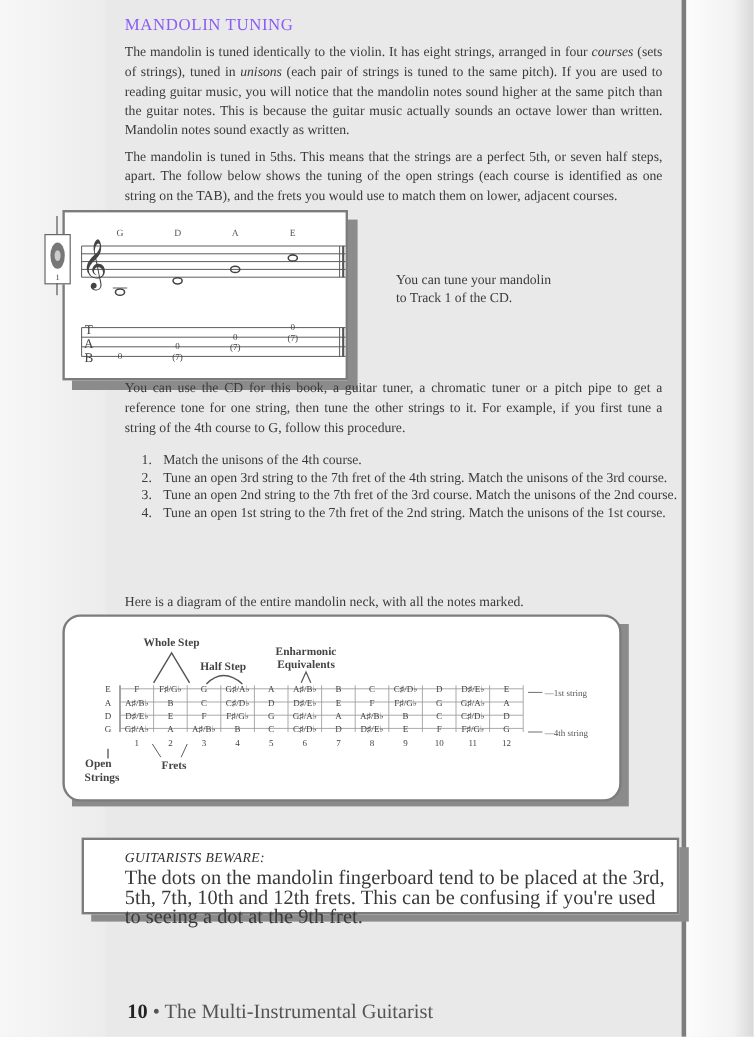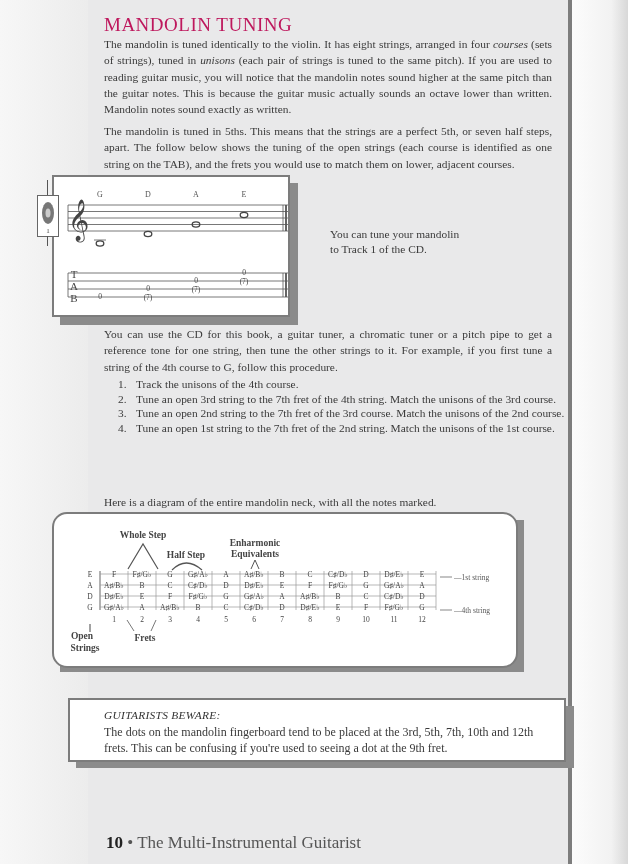--- a/index.html
+++ b/index.html
@@ -1,43 +1,43 @@
 <!DOCTYPE html>
 <html><head>
 <meta charset="utf-8">
 <style>
   html,body{margin:0;padding:0;}
   body{width:628px;height:864px;position:relative;overflow:hidden;background:#f4f4f4;font-family:"Liberation Serif","DejaVu Serif",serif;color:#3a3a3a;}
   .page{position:absolute;left:88px;top:0;width:482px;height:864px;background:#e9e9ea;}
   .leftfade{position:absolute;left:0;top:0;width:88px;height:864px;background:linear-gradient(90deg,#f7f7f7,#ececec);}
   .gutter{position:absolute;left:568px;top:0;width:4px;height:864px;background:#7d7d7d;}
   .rightpage{position:absolute;left:572px;top:0;width:56px;height:864px;background:linear-gradient(90deg,#fcfcfc,#f2f2f2 70%,#d8d8d8);}
-  .title{position:absolute;left:104px;top:14px;font-size:19px;letter-spacing:0.5px;color:#be185d;}
+  .title{position:absolute;left:104px;top:14px;font-size:14px;letter-spacing:0.5px;color:#8b5cf6;}
   .para{position:absolute;left:104px;width:448px;font-size:11.4px;line-height:16.3px;text-align:justify;color:#3a3a3a;}
   .para i{font-style:italic;margin-top:36px;}
   .p1{top:36px;}
   .p2{top:123px;}
-  .p3{top:326px;}
+  .p3{top:316px;}
   .p5{top:494px;}
   ol{position:absolute;left:104px;top:377px;width:448px;margin:0;padding:0 0 0 32px;font-size:11.4px;line-height:14.5px;list-style:none;}
   ol li{position:relative;margin-bottom:0;text-align:left;}
   ol li .num{position:absolute;left:-18px;}
   .boxshadow{position:absolute;background:#8b8b8b;}
   .box{position:absolute;background:#fff;border:2px solid #7c7c7c;}
   .tuning-box{left:52px;top:175px;width:234px;height:138px;}
   .tuning-shadow{left:60px;top:183px;width:238px;height:142px;}
   .cd-tag{position:absolute;left:37px;top:195px;width:20px;height:40px;background:#fff;border:1px solid #666;}
   .cd-line{position:absolute;left:47px;width:1px;background:#555;}
   .side-note{position:absolute;left:330px;top:227px;font-size:11.4px;line-height:15px;color:#3a3a3a;}
   .neck-box{left:52px;top:512px;width:462px;height:152px;border-radius:15px;}
   .neck-shadow{left:60px;top:520px;width:464px;height:152px;}
   .warn-box{left:68px;top:698px;width:494px;height:60px;}
   .warn-shadow{left:76px;top:706px;width:498px;height:62px;}
   .warn-title{position:absolute;left:104px;top:709px;font-size:11.4px;font-style:italic;letter-spacing:0.3px;color:#333;}
-  .warn-text{position:absolute;left:104px;top:724px;width:450px;font-size:12px;line-height:16px;color:#3a3a3a;}
+  .warn-text{position:absolute;left:104px;top:724px;width:450px;font-size:17px;line-height:16px;color:#3a3a3a;}
   .footer{position:absolute;left:106px;top:833px;font-size:17px;color:#555;}
   .footer b{color:#222;}
   svg text{font-family:"Liberation Serif","DejaVu Serif",serif;}
 </style>
 </head>
 <body>
 
 <div class="leftfade"></div>
 <div class="page"></div>
 <div class="gutter"></div>
@@ -111,21 +111,21 @@
 <div class="cd-line" style="top:236px;height:10px;"></div>
 
 <div class="side-note">
   <div>You can tune your mandolin</div>
   <div>to Track 1 of the CD.</div>
 </div>
 
 <div class="para p3">You can use the CD for this book, a guitar tuner, a chromatic tuner or a pitch pipe to get a reference tone for one string, then tune the other strings to it.  For example, if you first tune a string of the 4th course to G, follow this procedure.</div>
 
 <ol>
-  <li><span class="num">1.</span><span>Track the unisons of the 4th course.</span></li>
+  <li><span class="num">1.</span><span>Match the unisons of the 4th course.</span></li>
   <li><span class="num">2.</span><span>Tune an open 3rd string to the 7th fret of the 4th string.  Match the unisons of the 3rd course.</span></li>
   <li><span class="num">3.</span><span>Tune an open 2nd string to the 7th fret of the 3rd course.  Match the unisons of the 2nd course.</span></li>
   <li><span class="num">4.</span><span>Tune an open 1st string to the 7th fret of the 2nd string.  Match the unisons of the 1st course.</span></li>
 </ol>
 
 <div class="para p5">Here is a diagram of the entire mandolin neck, with all the notes marked.</div>
 
 <div class="boxshadow neck-shadow"></div>
 <div class="box neck-box">
   <svg id="neck" width="462" height="152" viewBox="0 0 462 152">

